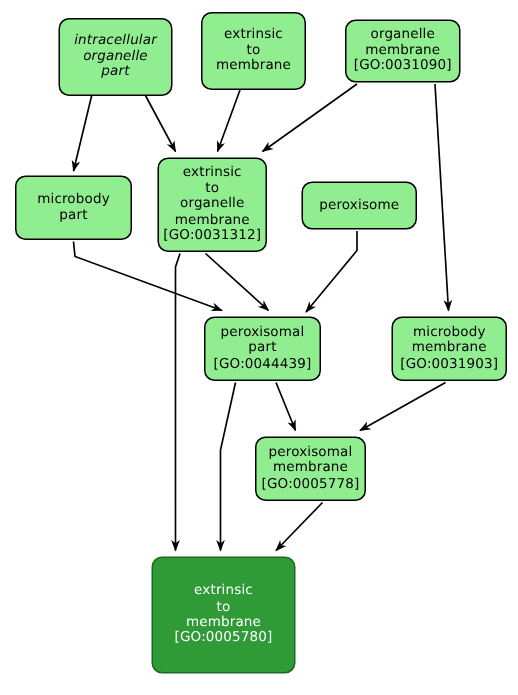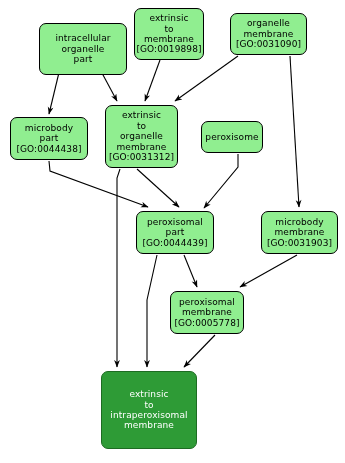--- a/index.html
+++ b/index.html
@@ -77,66 +77,64 @@
         <path d="M 137,169 L 179,207" fill="none" stroke="#000000" stroke-width="1.1" marker-end="url(#arrowhead)"></path>
         <path d="M 120,169 L 117,178 L 117,367" fill="none" stroke="#000000" stroke-width="1.1" marker-end="url(#arrowhead)"></path>
         <path d="M 238,154 L 238,167 L 204,208" fill="none" stroke="#000000" stroke-width="1.1" marker-end="url(#arrowhead)"></path>
         <path d="M 184,255 L 197,287" fill="none" stroke="#000000" stroke-width="1.1" marker-end="url(#arrowhead)"></path>
         <path d="M 157,255 L 147,300 L 147,367" fill="none" stroke="#000000" stroke-width="1.1" marker-end="url(#arrowhead)"></path>
         <path d="M 297,255 L 240,287" fill="none" stroke="#000000" stroke-width="1.1" marker-end="url(#arrowhead)"></path>
         <path d="M 215,335 L 184,367" fill="none" stroke="#000000" stroke-width="1.1" marker-end="url(#arrowhead)"></path>
       </g>
   </svg>
   <div id="nodes">
-      <div class="node" title="intracellular organelle part [GO:0044446]" style="left: 39px; top: 23px; width: 88px; height: 52px;">
+      <div class="node" title="intracellular organelle part [GO:0044446]" style="left: 39px; top: 12px; width: 76px; height: 52px; font-style: italic;">
         <span class="line">intracellular</span>
         <span class="line">organelle</span>
         <span class="line">part</span>
       </div>
       <div class="node" title="extrinsic to membrane [GO:0019898]" style="left: 134px; top: 8px; width: 70px; height: 52px;">
         <span class="line">extrinsic</span>
         <span class="line">to</span>
         <span class="line">membrane</span>
-        <span class="line">[GO:0019898]</span>
       </div>
       <div class="node" title="organelle membrane [GO:0031090]" style="left: 230px; top: 13px; width: 77px; height: 42px;">
         <span class="line">organelle</span>
         <span class="line">membrane</span>
         <span class="line">[GO:0031090]</span>
       </div>
       <div class="node" title="microbody part [GO:0044438]" style="left: 10px; top: 117px; width: 78px; height: 43px;">
         <span class="line">microbody</span>
         <span class="line">part</span>
-        <span class="line">[GO:0044438]</span>
       </div>
       <div class="node" title="extrinsic to organelle membrane [GO:0031312]" style="left: 105px; top: 105px; width: 73px; height: 63px;">
         <span class="line">extrinsic</span>
         <span class="line">to</span>
         <span class="line">organelle</span>
         <span class="line">membrane</span>
         <span class="line">[GO:0031312]</span>
       </div>
-      <div class="node" title="peroxisome [GO:0005777]" style="left: 201px; top: 121px; width: 62px; height: 32px;">
+      <div class="node" title="peroxisome [GO:0005777]" style="left: 201px; top: 121px; width: 77px; height: 32px;">
         <span class="line">peroxisome</span>
       </div>
       <div class="node" title="peroxisomal part [GO:0044439]" style="left: 136px; top: 211px; width: 78px; height: 43px;">
         <span class="line">peroxisomal</span>
         <span class="line">part</span>
         <span class="line">[GO:0044439]</span>
       </div>
       <div class="node" title="microbody membrane [GO:0031903]" style="left: 261px; top: 211px; width: 77px; height: 43px;">
         <span class="line">microbody</span>
         <span class="line">membrane</span>
         <span class="line">[GO:0031903]</span>
       </div>
       <div class="node" title="peroxisomal membrane [GO:0005778]" style="left: 170px; top: 291px; width: 74px; height: 43px;">
         <span class="line">peroxisomal</span>
         <span class="line">membrane</span>
         <span class="line">[GO:0005778]</span>
       </div>
       <div class="node highlight" title="extrinsic to intraperoxisomal membrane [GO:0005780]" style="left: 101px; top: 371px; width: 96px; height: 78px;">
         <span class="line">extrinsic</span>
         <span class="line">to</span>
-        <span class="line">intraperoxisomal</span>
         <span class="line">membrane</span>
+        <span class="line">[GO:0005780]</span>
       </div>
     </div>
 </div>
 
 </body></html>

